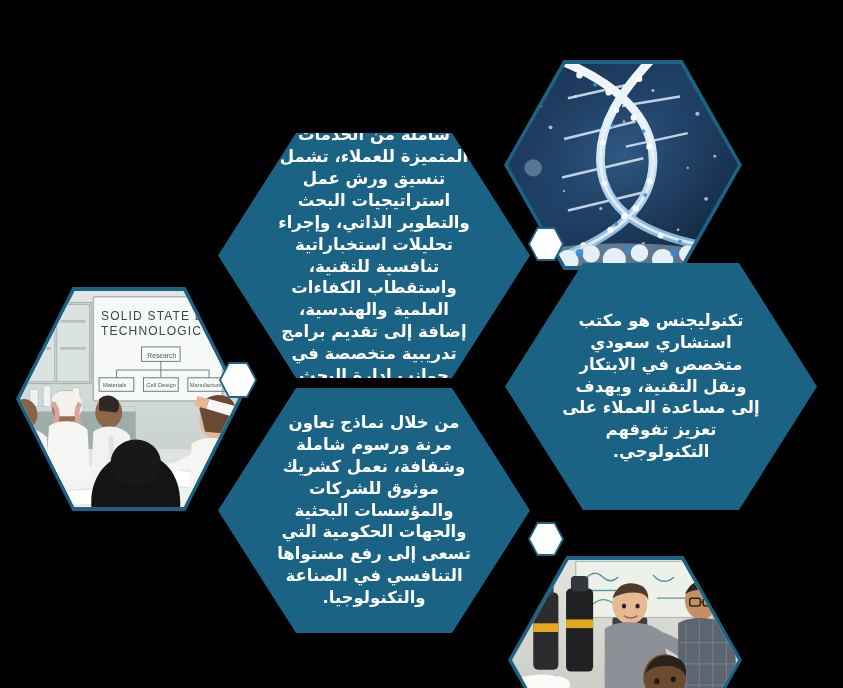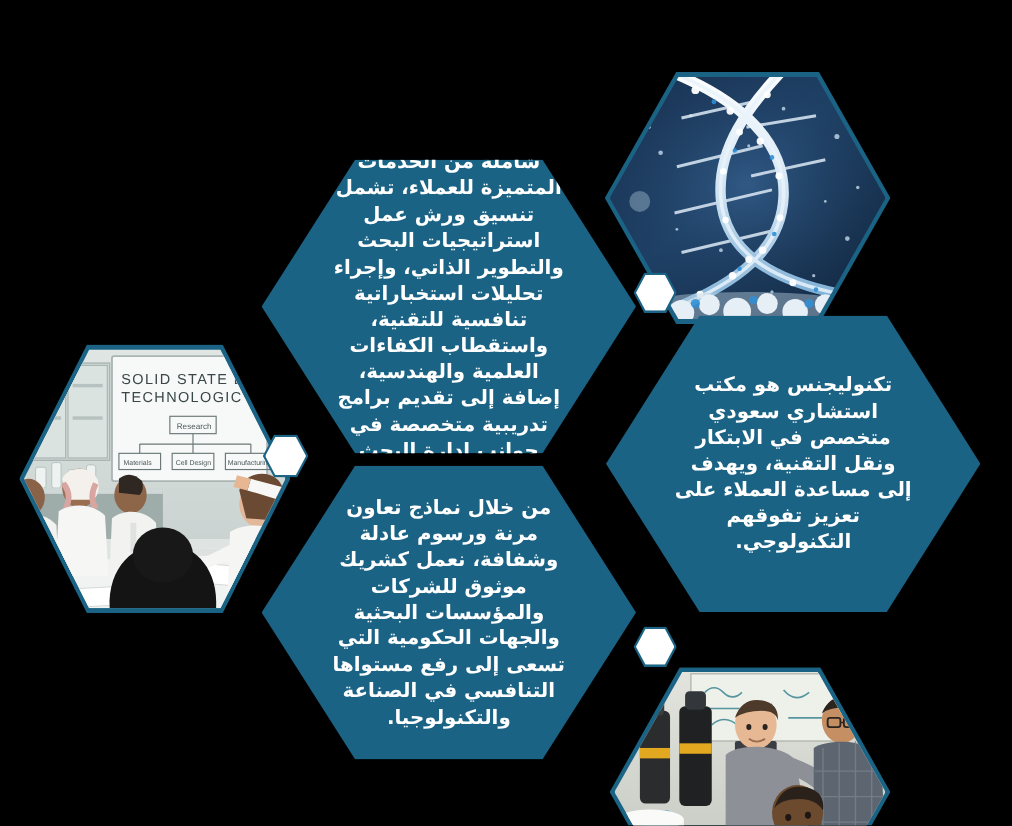--- a/index.html
+++ b/index.html
@@ -206,21 +206,21 @@
 
   <div class="hex hex-text" id="hex-services" style="background: rgb(27, 99, 132);">
     <div class="txt" style="color: rgb(255, 255, 255);">نحن نقدم مجموعة شاملة من الخدمات المتميزة للعملاء، تشمل تنسيق ورش عمل استراتيجيات البحث والتطوير الذاتي، وإجراء تحليلات استخباراتية تنافسية للتقنية، واستقطاب الكفاءات العلمية والهندسية، إضافة إلى تقديم برامج تدريبية متخصصة في جوانب إدارة البحث والتطوير.</div>
   </div>
 
   <div class="hex hex-text" id="hex-about" style="background: rgb(27, 99, 132);">
     <div class="txt" style="color: rgb(255, 255, 255);">تكنوليجنس هو مكتب استشاري سعودي متخصص في الابتكار ونقل التقنية، ويهدف إلى مساعدة العملاء على تعزيز تفوقهم التكنولوجي.</div>
   </div>
 
   <div class="hex hex-text" id="hex-partnership" style="background: rgb(27, 99, 132);">
-    <div class="txt" style="color: rgb(255, 255, 255);">من خلال نماذج تعاون مرنة ورسوم عادلة وشفافة، نعمل كشريك موثوق للشركات والمؤسسات البحثية والجهات الحكومية التي تسعى إلى رفع مستواها  التنافسي في الصناعة والتكنولوجيا.</div>
+    <div class="txt" style="color: rgb(255, 255, 255);">من خلال نماذج تعاون مرنة ورسوم شاملة وشفافة، نعمل كشريك موثوق للشركات والمؤسسات البحثية والجهات الحكومية التي تسعى إلى رفع مستواها  التنافسي في الصناعة والتكنولوجيا.</div>
   </div>
 
   <div class="hex-photo-ring" id="hex-photo-meeting" style="background: rgb(27, 99, 132);">
     <div class="hex-photo-inner">
       <svg class="photo-svg" viewBox="0 0 226 224" preserveAspectRatio="xMidYMid slice">
         <defs>
           <linearGradient id="roomWall" x1="0" y1="0" x2="0" y2="1">
             <stop offset="0%" stop-color="#dfe6e4"></stop>
             <stop offset="100%" stop-color="#c2ccc9"></stop>
           </linearGradient>

